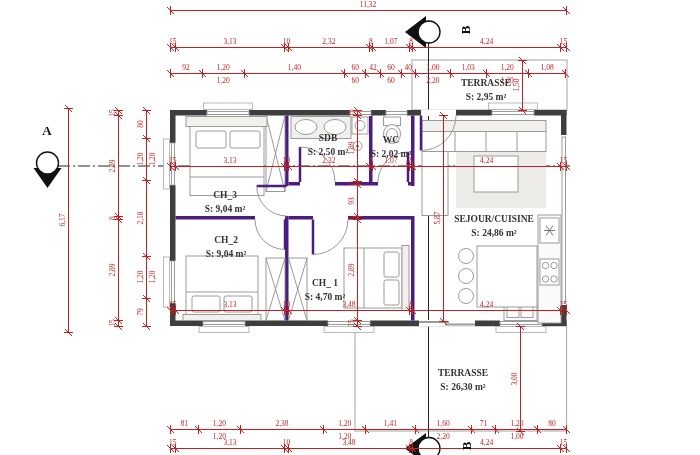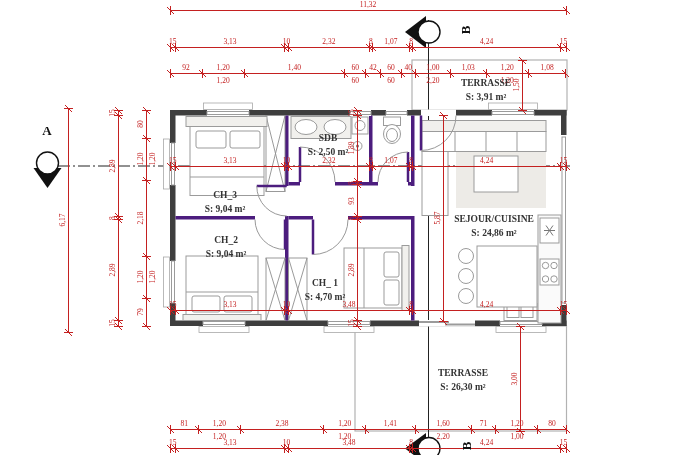--- a/index.html
+++ b/index.html
@@ -553,27 +553,31 @@
   <span>S: 9,04 m²</span>
 </div>
 <div class="room-label" style="left:325px;top:276px">
   <span>CH_ 1</span>
   <span>S: 4,70 m²</span>
 </div>
 <div class="room-label" style="left:328px;top:131px">
   <span>SDB</span>
   <span>S: 2,50 m²</span>
 </div>
+<div class="room-label" style="left:391px;top:133px">
+  <span>WC</span>
+  <span>S: 2,02 m²</span>
+</div>
 <div class="room-label" style="left:494px;top:212px">
   <span>SEJOUR/CUISINE</span>
   <span>S: 24,86 m²</span>
 </div>
 <div class="room-label" style="left:486px;top:76px">
   <span>TERRASSE</span>
-  <span>S: 3,91 m²</span>
+  <span>S: 2,95 m²</span>
 </div>
 <div class="room-label" style="left:463px;top:366px">
   <span>TERRASSE</span>
   <span>S: 26,30 m²</span>
 </div>
 
 <span class="sec-letter" style="left:47px;top:131px">A</span>
 <span class="sec-letter" style="left:643px;top:131px">A</span>
 <span class="sec-letter rot" style="left:466px;top:30px">B</span>
 <span class="sec-letter rot" style="left:467px;top:446px">B</span>

